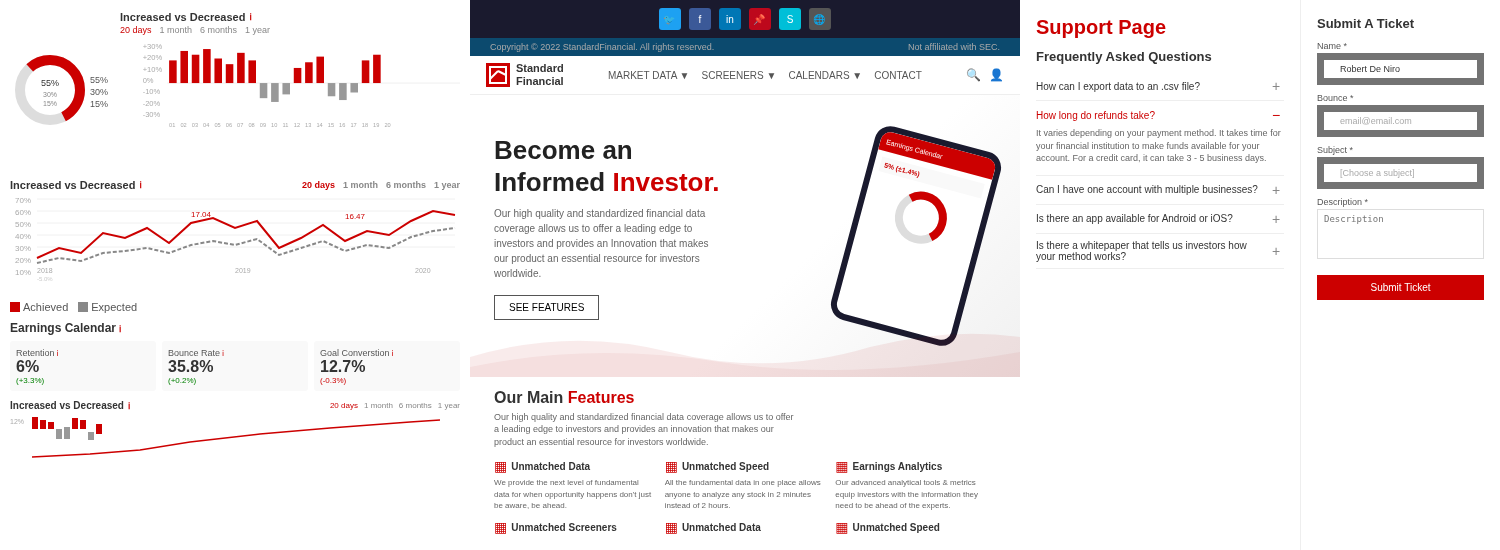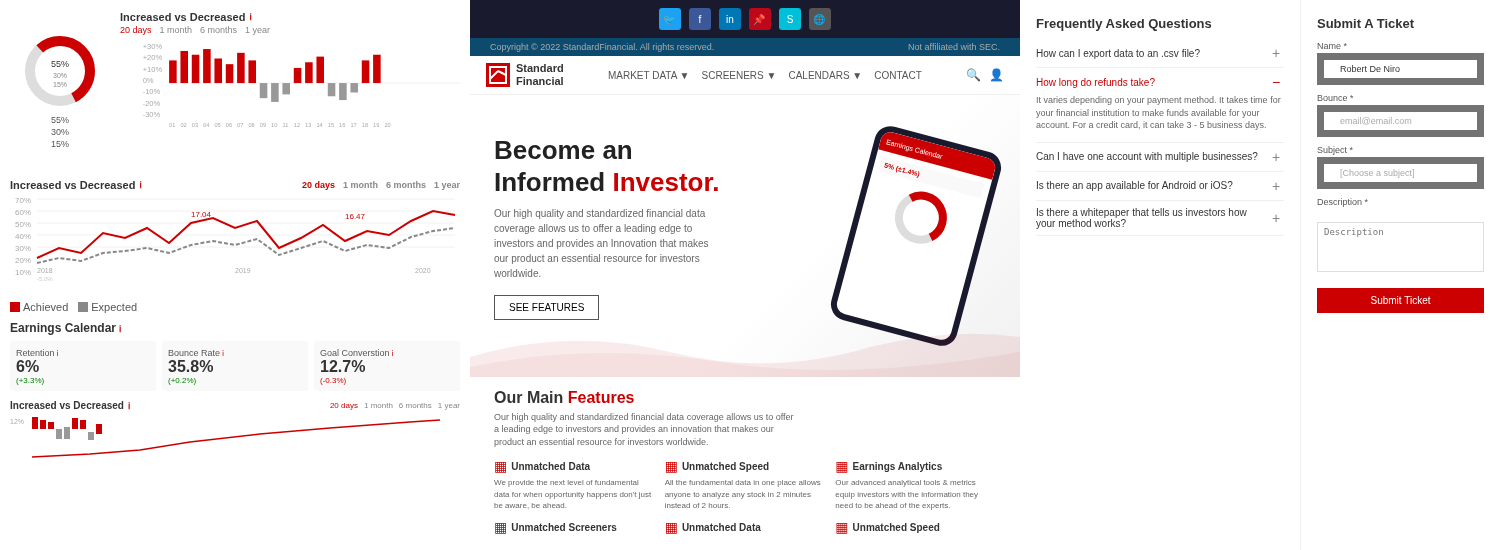--- a/index.html
+++ b/index.html
@@ -1,21 +1,21 @@
 <!DOCTYPE html>
 <html><head>
   <meta charset="utf-8">
   <style>
     * { margin: 0; padding: 0; box-sizing: border-box; }
     body { font-family: Arial, sans-serif; width: 1500px; height: 550px; overflow: hidden; display: flex; background: #f5f5f5; }
 
     
     .panel1 { width: 470px; height: 550px; background: #fff; overflow: hidden; flex-shrink: 0; padding: 10px; }
     .panel1-top { display: flex; gap: 10px; height: 160px; }
-    .donut-section { width: 100px; display: flex; flex-direction: column; align-items: center; justify-content: center; }
+    .donut-section { width: 100px; display: flex; flex-direction: row; align-items: center; }
     .donut-container { position: relative; width: 80px; height: 80px; }
     .donut-container svg { width: 80px; height: 80px; }
     .chart-section { flex: 1; }
     .chart-title { font-size: 11px; font-weight: bold; color: #333; margin-bottom: 2px; display: flex; align-items: center; gap: 4px; }
     .chart-info { color: #c00; font-size: 9px; cursor: pointer; }
     .chart-controls { display: flex; gap: 8px; font-size: 9px; color: #888; margin-bottom: 4px; }
     .chart-controls span { cursor: pointer; }
     .bar-chart { width: 100%; height: 90px; }
     .percentages { display: flex; flex-direction: column; gap: 2px; font-size: 9px; color: #555; margin-top: 4px; }
     .panel1-mid { margin-top: 8px; }
@@ -74,21 +74,21 @@
     .faq-question.open { color: #c00; }
     .faq-answer { font-size: 9px; color: #666; padding: 4px 0; line-height: 1.4; }
     .faq-toggle { font-size: 14px; color: #888; cursor: pointer; width: 16px; text-align: center; }
     .faq-toggle.minus { color: #c00; }
     .support-right { width: 200px; background: #fff; border-left: 1px solid #eee; padding: 16px; overflow: hidden; }
     .submit-title { font-size: 13px; font-weight: bold; color: #333; margin-bottom: 10px; }
     .form-field { margin-bottom: 8px; }
     .form-label { font-size: 9px; color: #555; margin-bottom: 2px; }
     .form-input { width: 100%; border: 7px solid #737373; padding: 4px 16px; font-size: 9px; color: #333; }
     .form-input::placeholder { color: #aaa; }
-    .form-textarea { width: 100%; border: 1px solid #ddd; padding: 4px 6px; font-size: 9px; color: #333; height: 50px; resize: none; margin-top: 13px; }
+    .form-textarea { width: 100%; border: 1px solid #ddd; padding: 4px 6px; font-size: 9px; color: #333; height: 50px; resize: none; }
     .submit-btn { width: 100%; background: #c00; color: #fff; border: none; padding: 7px; font-size: 10px; cursor: pointer; margin-top: 4px; }
 
     
     ::-webkit-scrollbar { width: 0; height: 0; }
 
     .earnings-section { margin-top: 8px; }
     .earnings-title { font-size: 12px; font-weight: bold; color: #333; display: flex; align-items: center; gap: 3px; }
     .earnings-info { color: #c00; font-size: 9px; }
     .earnings-grid { display: grid; grid-template-columns: 1fr 1fr 1fr; gap: 6px; margin-top: 6px; }
     .earnings-card { background: #f9f9f9; border-radius: 3px; padding: 6px; }
@@ -428,20 +428,21 @@
           <span class="feature-name">Unmatched Speed</span>
         </div>
       </div>
     </div>
   </div>
 </div>
 
 <div class="panel3">
   <div class="support-content">
     <div class="support-left">
+      <div class="support-title">Support Page</div>
       <div class="faq-section">
         <div class="faq-title">Frequently Asked Questions</div>
 
         <div class="faq-item">
           <span class="faq-question">How can I export data to an .csv file?</span>
           <span class="faq-toggle">+</span>
         </div>
 
         <div class="faq-item" style="flex-direction:column;align-items:flex-start">
           <div style="display:flex;width:100%;justify-content:space-between;align-items:center">

